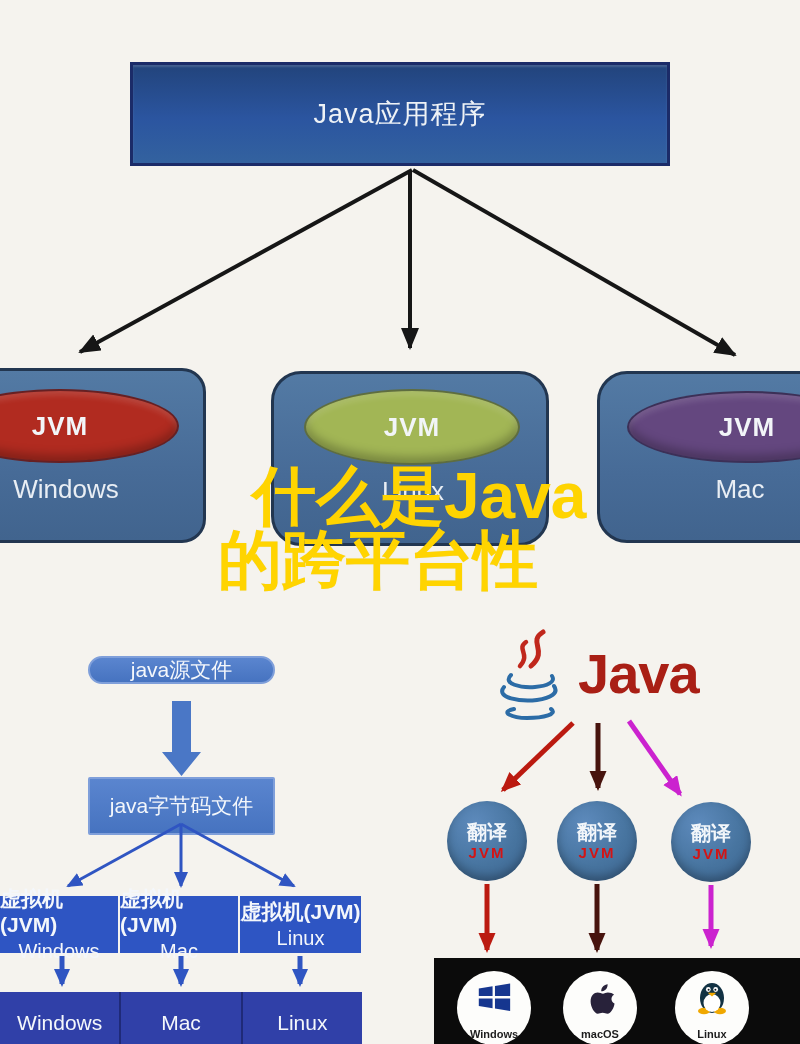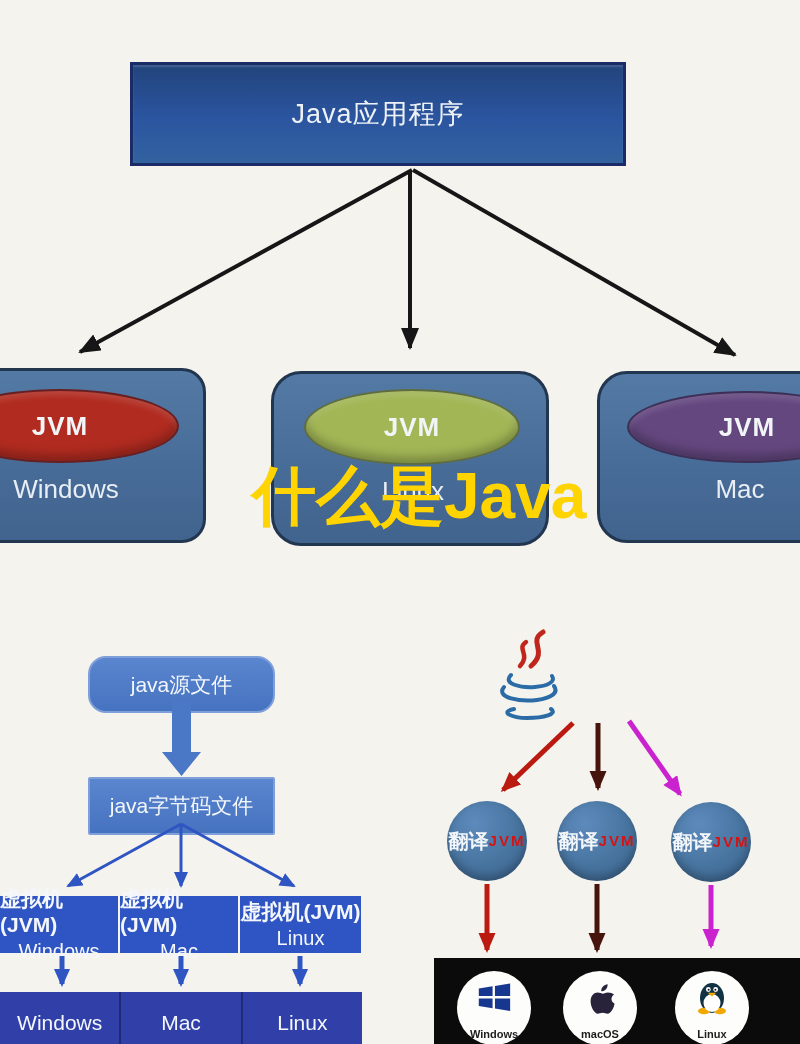--- a/index.html
+++ b/index.html
@@ -5,21 +5,21 @@
   html,body{margin:0;padding:0;background:#e8e6e0;}
   .stage{
     position:relative;width:800px;height:1044px;overflow:hidden;
     font-family:"Liberation Sans",sans-serif;
     background:#f5f3ee;
   }
   .stage *{box-sizing:border-box;}
 
   
   .root-box{
-    position:absolute;left:130px;top:62px;width:496px;height:104px;
+    position:absolute;left:130px;top:62px;width:540px;height:104px;
     background:linear-gradient(180deg,#22447c 0%,#2b55a0 55%,#33629f 100%);
     border:3px solid #1b2b68;
     display:flex;align-items:center;justify-content:center;
     color:#eef2f6;font-size:27px;font-weight:500;letter-spacing:1px;
     box-shadow:inset 0 2px 2px rgba(255,255,255,.15);
     z-index:2;
   }
   .card{
     position:absolute;height:175px;
     background:linear-gradient(180deg,#547b a4,#42658f);
@@ -57,21 +57,21 @@
   .overlay-line2{left:218px;top:528px;}
 
   
   .flow-box{
     position:absolute;left:88px;width:187px;
     background:linear-gradient(180deg,#5a85cf,#4673c0);
     border:2px solid #7f9fda;border-radius:2px;
     display:flex;align-items:center;justify-content:center;
     color:#f4f7fb;font-size:21px;font-weight:500;z-index:2;
   }
-  .flow-source{top:656px;height:57px;border-radius:18px;}
+  .flow-source{top:656px;height:28px;border-radius:18px;}
   .flow-bytecode{top:777px;height:58px;}
   .vm-row-cell{
     position:absolute;top:896px;height:57px;
     display:flex;flex-direction:column;align-items:center;justify-content:center;
     color:#f4f7fb;z-index:2;line-height:26px;
   }
   .vm-row-cell .l1{font-size:21px;font-weight:600;}
   .vm-row-cell .l2{font-size:20px;font-weight:500;}
   .vm-cell-0{left:0;width:118px;}
   .vm-cell-1{left:120px;width:118px;}
@@ -89,21 +89,21 @@
   
   .java-logo{position:absolute;left:486px;top:627px;z-index:2;}
   .java-wordmark{
     position:absolute;left:578px;top:646px;z-index:2;
     font-size:56px;font-weight:600;letter-spacing:-1px;line-height:56px;
   }
   .trans-circle{
     position:absolute;width:80px;height:80px;border-radius:50%;z-index:2;
     background:radial-gradient(circle at 35% 28%,#5d8abc 0%,#47749f  55%,#3c648f 100%);
     box-shadow:inset 0 -5px 8px rgba(0,0,0,.25);
-    display:flex;flex-direction:row;align-items:center;justify-content:center;
+    display:flex;flex-direction:column;align-items:center;justify-content:center;
   }
   .trans-circle .t1{color:#f2f6fa;font-size:20px;font-weight:600;line-height:24px;}
   .trans-circle .t2{font-size:15px;font-weight:800;letter-spacing:2px;line-height:18px;}
   .tc-0{left:447px;top:801px;}
   .tc-1{left:557px;top:801px;}
   .tc-2{left:671px;top:802px;}
 
   .black-bar{
     position:absolute;left:434px;top:958px;width:366px;height:86px;
     background:#0b0b0b;z-index:2;
@@ -137,20 +137,21 @@
   <div class="card card-linux">
     <div class="jvm-ellipse ell-linux" style="background: rgb(162, 182, 85);">JVM</div>
     <div class="os-label os-label-linux">Linux</div>
   </div>
   <div class="card card-mac">
     <div class="jvm-ellipse ell-mac" style="background: rgb(100, 71, 127);">JVM</div>
     <div class="os-label os-label-mac">Mac</div>
   </div>
 
   <div class="overlay-line overlay-line1" style="color: rgb(255, 212, 0);">什么是Java</div>
+  <div class="overlay-line overlay-line2" style="color: rgb(255, 212, 0);">的跨平台性</div>
 
   <div class="flow-box flow-source">java源文件</div>
   <div class="flow-box flow-bytecode">java字节码文件</div>
 
   <div class="vm-row-cell vm-cell-0" style="background: rgb(46, 85, 195);">
     <div class="l1">虚拟机(JVM)</div>
     <div class="l2">Windows</div>
   </div>
   <div class="vm-row-cell vm-cell-1" style="background: rgb(46, 85, 195);">
     <div class="l1">虚拟机(JVM)</div>
@@ -167,20 +168,21 @@
     <div class="os-cell">Linux</div>
   </div>
 
   <svg class="java-logo" width="96" height="104" viewBox="0 0 96 104">
     <path d="M57 5 C41 15 63 23 45 39" fill="none" stroke-width="5" stroke-linecap="round" stroke="#c0271c"></path>
     <path d="M40 15 C30 22 45 27 34 39" fill="none" stroke-width="4.5" stroke-linecap="round" stroke="#c0271c"></path>
     <path d="M25 48 c-9 9 10 13 24 12 c12 -1 21 -5 17 -11" fill="none" stroke-width="4" stroke-linecap="round" stroke="#2c6ca6"></path>
     <path d="M18 60 c-9 11 17 15 33 13 c14 -2 22 -7 17 -14" fill="none" stroke-width="4" stroke-linecap="round" stroke="#2c6ca6"></path>
     <path d="M28 82 c-15 3 -2 9 13 9 c17 0 31 -4 24 -9" fill="none" stroke-width="4" stroke-linecap="round" stroke="#2c6ca6"></path>
   </svg>
+  <div class="java-wordmark" style="color: rgb(169, 31, 21);">Java</div>
 
   <div class="trans-circle tc-0">
     <div class="t1">翻译</div>
     <div class="t2" style="color: rgb(212, 20, 20);">JVM</div>
   </div>
   <div class="trans-circle tc-1">
     <div class="t1">翻译</div>
     <div class="t2" style="color: rgb(212, 20, 20);">JVM</div>
   </div>
   <div class="trans-circle tc-2">

